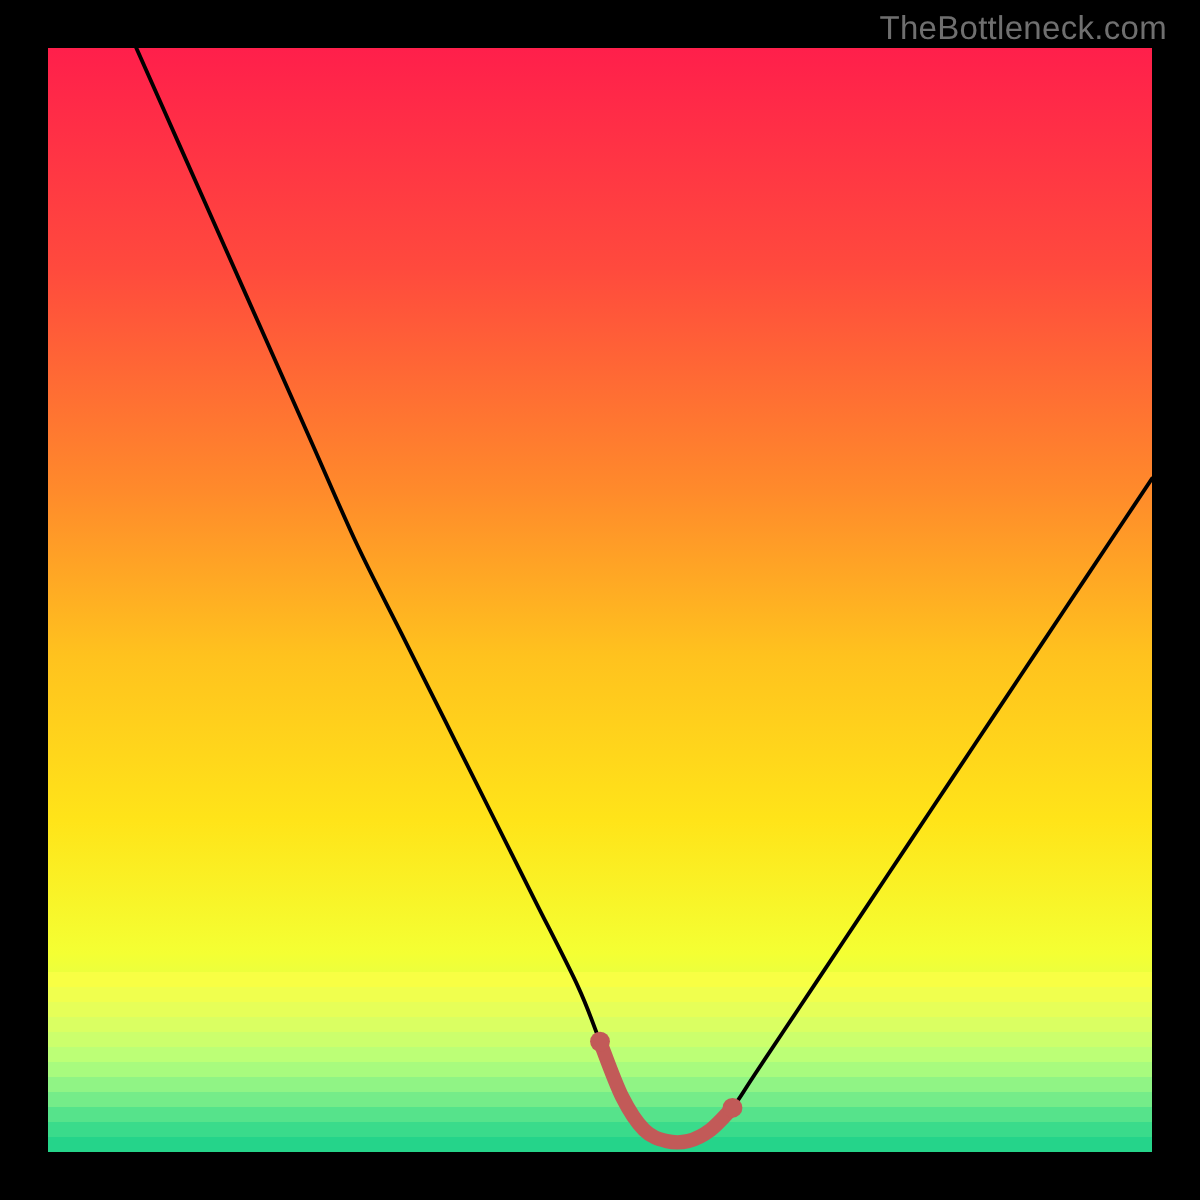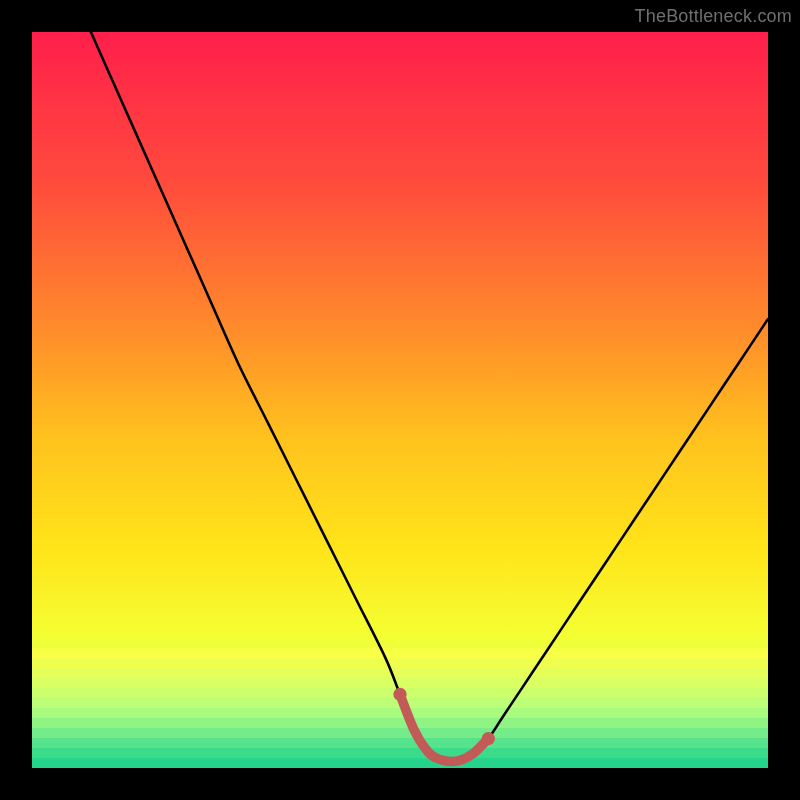--- a/index.html
+++ b/index.html
@@ -35,23 +35,23 @@
     right: 0;
     bottom: 0;
     height: 120px;
     display: flex;
     flex-direction: column;
   }
   .bottom-stripes div { flex: 1 1 auto; }
   .watermark {
     position: absolute;
     top: 6px;
-    right: 8px;
+    right: 22px;
     color: #6f6f6f;
-    font-size: 18px;
+    font-size: 22px;
     font-weight: 500;
     letter-spacing: 0.2px;
     user-select: none;
     margin-left: 40px;
   }
   svg.curve {
     position: absolute;
     inset: 0;
     width: 100%;
     height: 100%;

